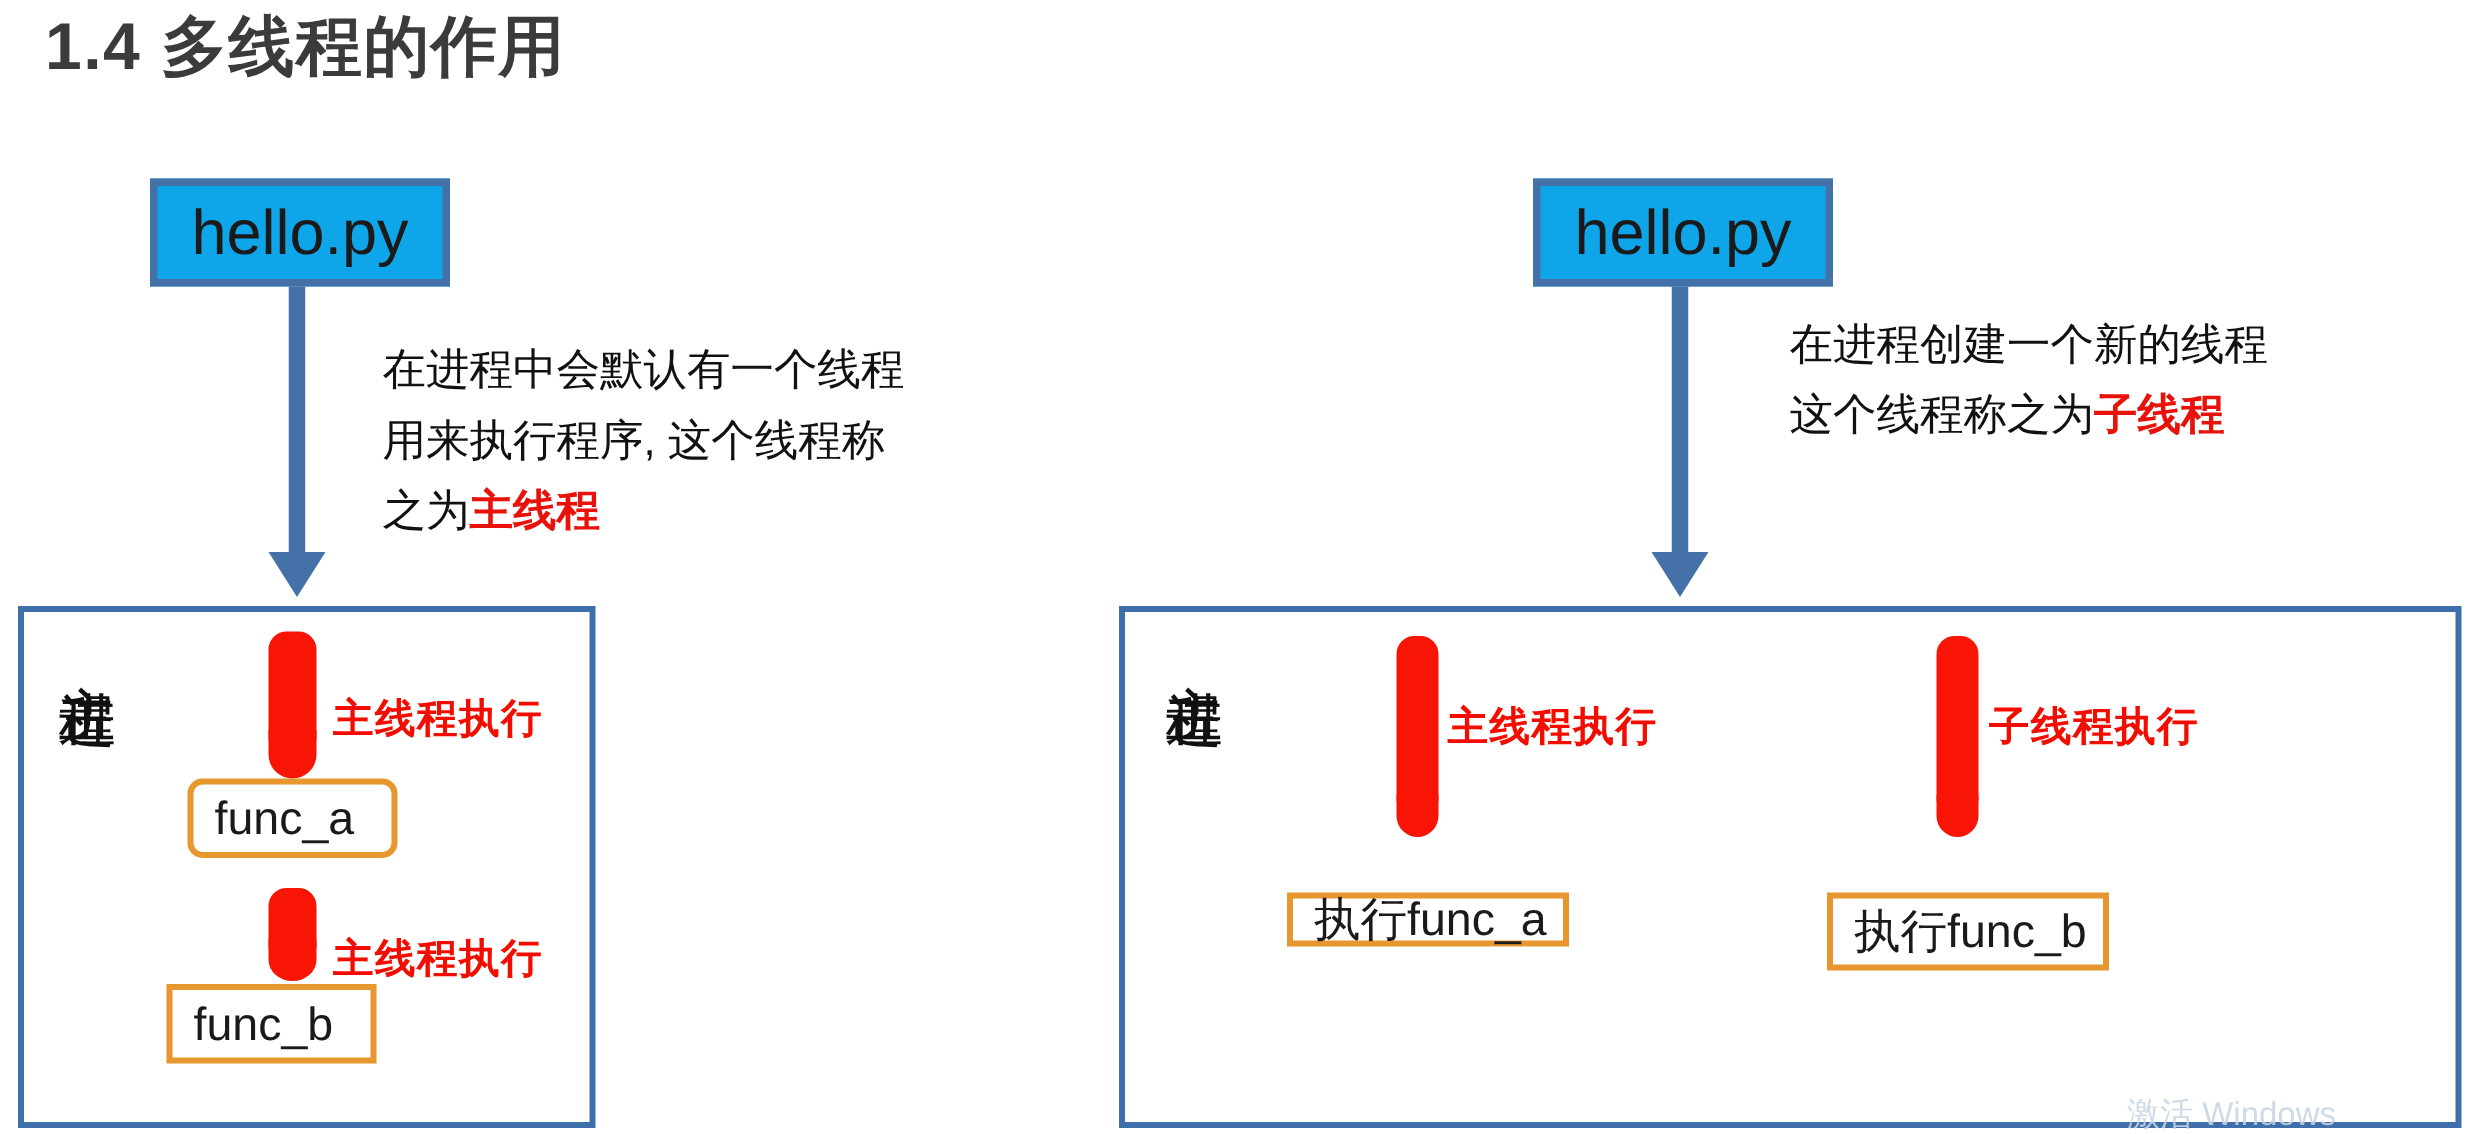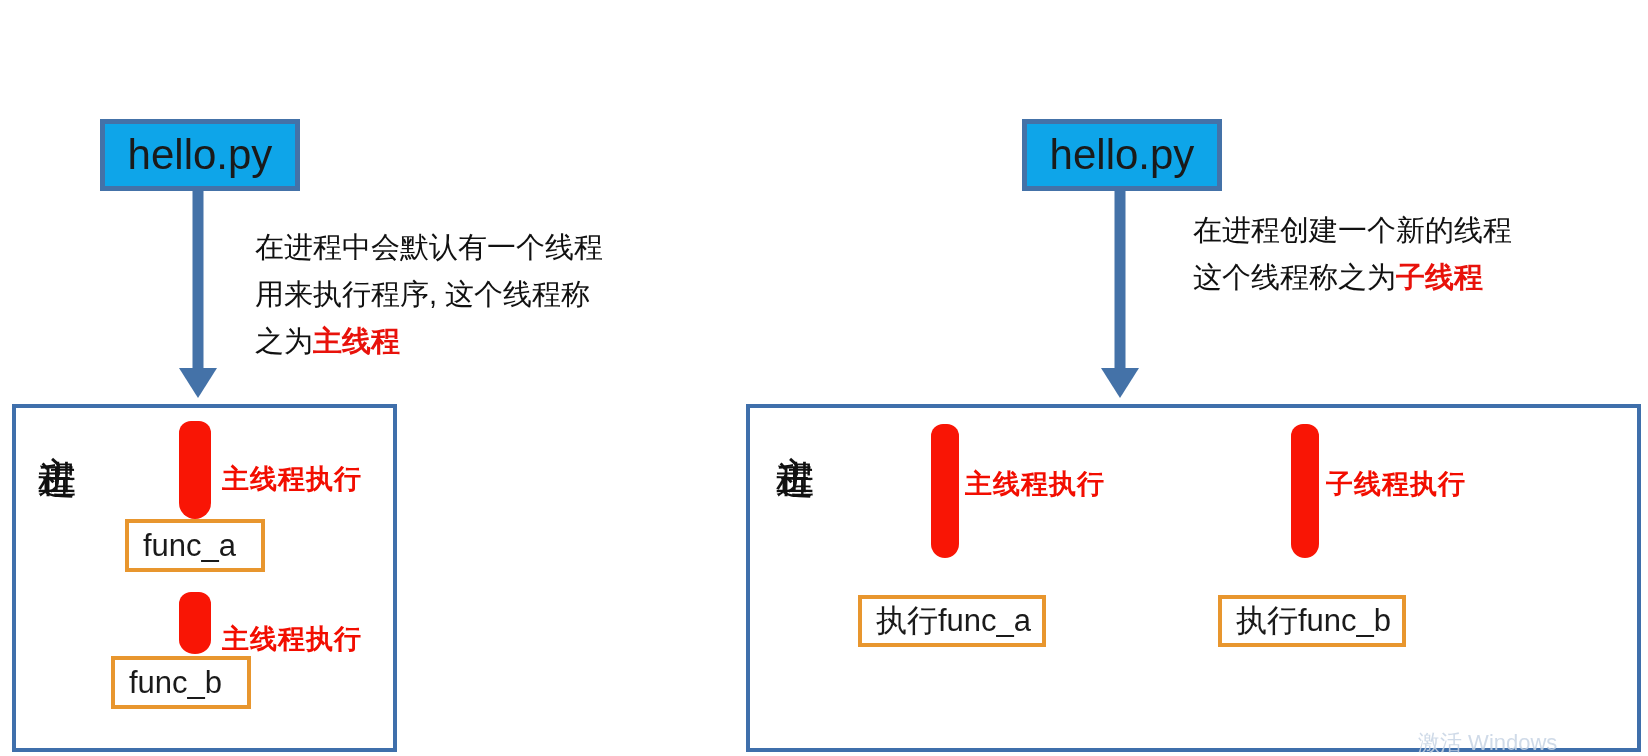--- a/index.html
+++ b/index.html
@@ -150,20 +150,21 @@
     color: #c7d4e4;
     white-space: nowrap;
     opacity: 0.85;
   }
 </style>
 </head>
 <body>
 
 <div id="canvas">
 
+  <div class="page-title">1.4 多线程的作用</div>
 
   <div class="file-box" style="left:100px; top:119px; width:200px; height:72px;">
     <span>hello.py</span>
   </div>
 
   <div class="blue-arrow" style="left:175px; top:191px; width:46px; height:207px;">
     <div class="shaft" style="height:178px;"></div>
     <div class="head"></div>
   </div>
 
@@ -179,21 +180,21 @@
   </div>
 
   <div class="process-label" style="left:32px; top:425px;">主进程</div>
 
   <div class="red-arrow" style="left:179px; top:421px; width:32px; height:98px;">
     <div class="bar" style="height:72px;"></div>
     <div class="tip" style="height:32px;"></div>
   </div>
   <div class="red-label" style="left:222px; top:461px;">主线程执行</div>
 
-  <div class="func-box" style="left:125px; top:519px; width:140px; height:53px;">
+  <div class="func-box" style="left:125px; top:519px; width:140px; height:53px;border-radius:10px;">
     <span>func_a</span>
   </div>
 
   <div class="red-arrow" style="left:179px; top:592px; width:32px; height:62px;">
     <div class="bar" style="height:40px;"></div>
     <div class="tip" style="height:28px;"></div>
   </div>
   <div class="red-label" style="left:222px; top:621px;">主线程执行</div>
 
   <div class="func-box" style="left:111px; top:656px; width:140px; height:53px;">
@@ -220,21 +221,21 @@
   </div>
 
   <div class="process-label" style="left:770px; top:425px;">主进程</div>
 
   <div class="red-arrow" style="left:931px; top:424px; width:28px; height:134px;">
     <div class="bar" style="height:110px;"></div>
     <div class="tip" style="height:28px;"></div>
   </div>
   <div class="red-label" style="left:965px; top:466px;">主线程执行</div>
 
-  <div class="func-box" style="left:858px; top:595px; width:188px; height:52px;">
+  <div class="func-box" style="left:858px; top:595px; width:188px; height:36px;">
     <span>执行func_a</span>
   </div>
 
   <div class="red-arrow" style="left:1291px; top:424px; width:28px; height:134px;">
     <div class="bar" style="height:110px;"></div>
     <div class="tip" style="height:28px;"></div>
   </div>
   <div class="red-label" style="left:1326px; top:466px;">子线程执行</div>
 
   <div class="func-box" style="left:1218px; top:595px; width:188px; height:52px;">

